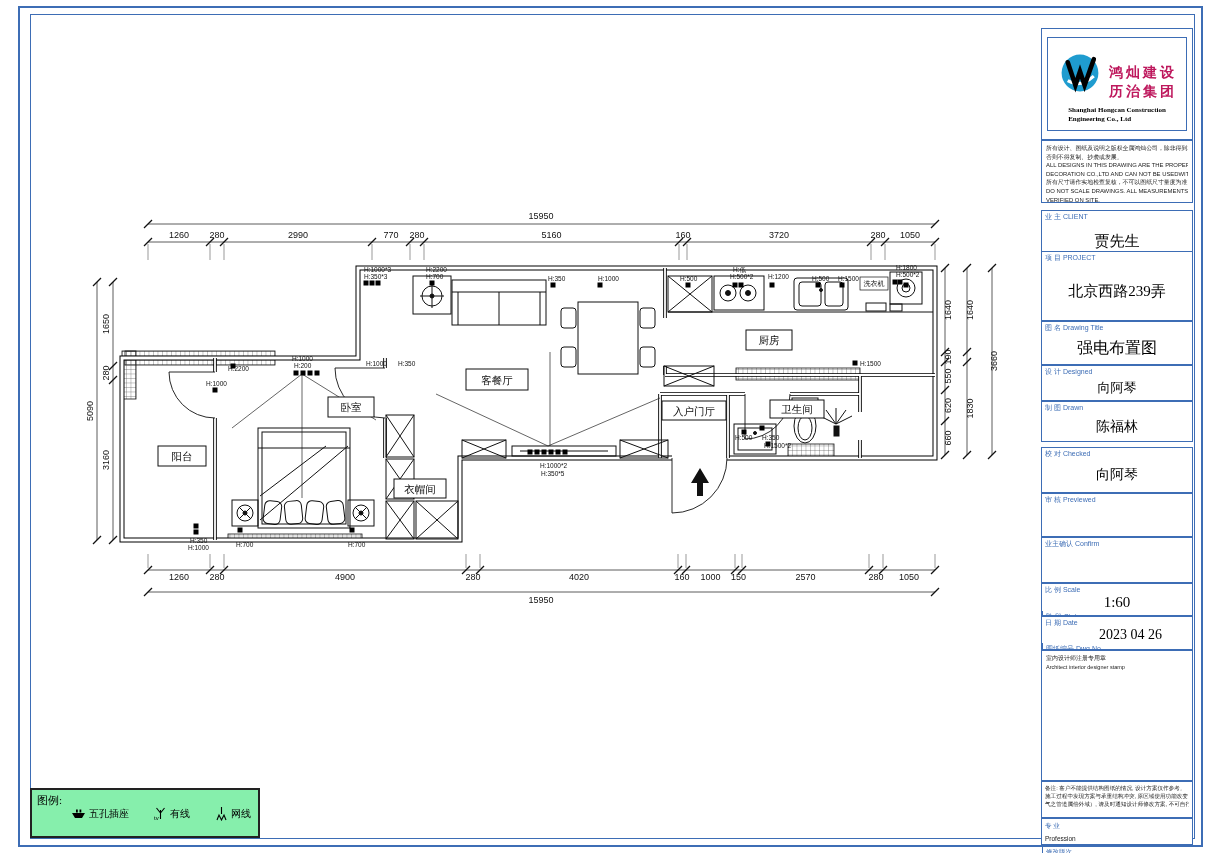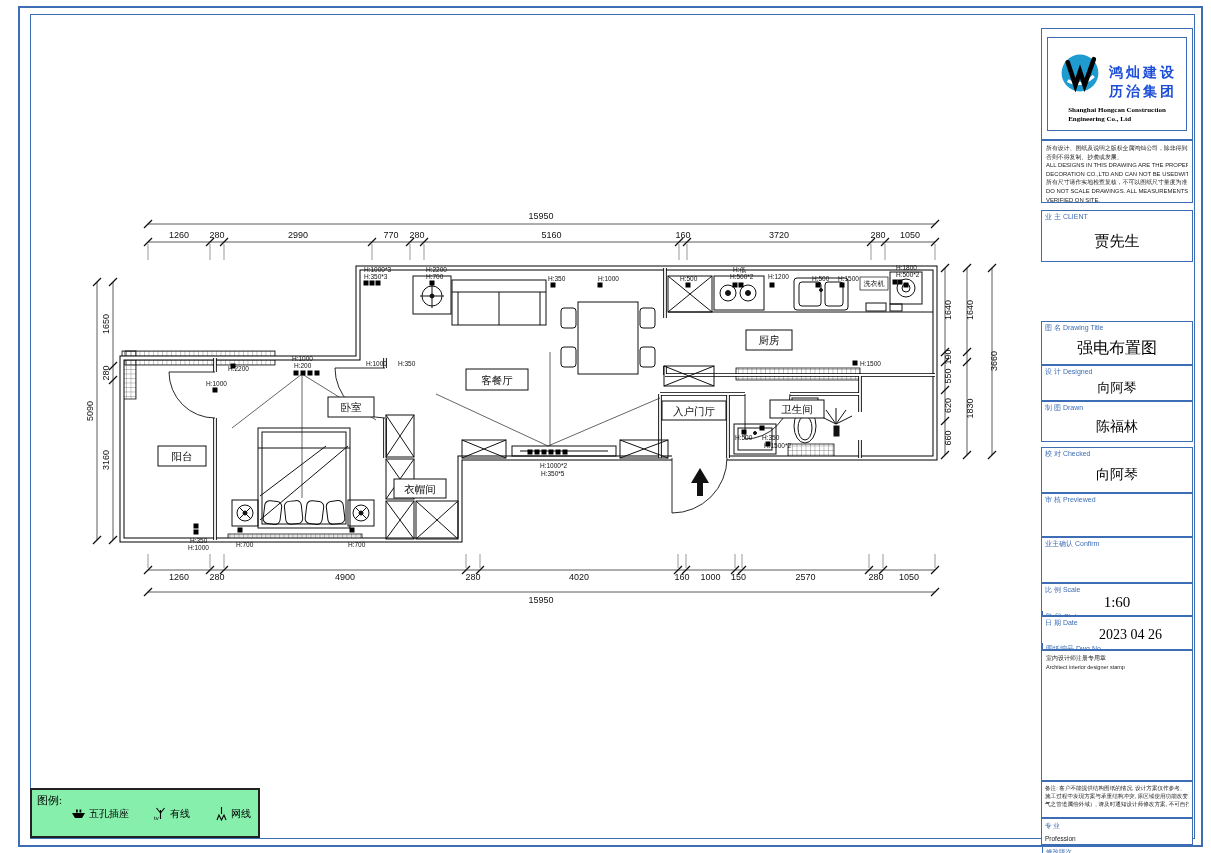--- a/index.html
+++ b/index.html
@@ -16,21 +16,21 @@
   
   .titleblock{position:absolute;left:1041px;top:28px;width:152px;height:817px;}
   .tbx{position:absolute;left:0;width:100%;box-sizing:border-box;border:1px solid var(--frame_blue);background:#fff;display:flex;flex-direction:column;}
   .tlab{font-size:7px;color:var(--frame_blue);padding:2px 3px 0 3px;line-height:8px;white-space:nowrap;}
   .tval{flex:1;display:flex;align-items:center;justify-content:center;color:#000;font-family:"Liberation Serif",serif;}
   .split{}
   .cell{flex:1;display:flex;flex-direction:column;box-sizing:border-box;}
   .cell+.cell{border-left:1px solid var(--frame_blue);}
   .logo-wrap{margin:8px 5px;border:1px solid var(--frame_blue);flex:1;display:flex;flex-direction:column;align-items:center;justify-content:center;}
   .logo-row{display:flex;align-items:center;gap:6px;}
-  .logo-cn{font-family:"Liberation Serif",serif;font-weight:bold;font-size:14px;letter-spacing:3px;line-height:19px;color:#1d4ed8;margin-top:18px;}
+  .logo-cn{font-family:"Liberation Serif",serif;font-weight:bold;font-size:14px;letter-spacing:3px;line-height:19px;color:#be185d;margin-top:18px;}
   .logo-en{font-size:7px;font-weight:bold;margin-top:5px;text-align:left;line-height:9px;color:#000;font-family:"Liberation Serif",serif;}
   .smalltxt{font-size:5.9px;line-height:8.6px;color:#222;padding:3px 4px;}
   .smalltxt div{white-space:nowrap;overflow:hidden;}
   .stamp-cn{font-size:6px;color:#222;padding:3px 4px 0 4px;}
   .stamp-en{font-size:5.5px;color:#222;padding:1px 4px;}
   .rem{font-size:5.6px;line-height:8px;color:#222;padding:2px 3px;}
   .rem div{white-space:nowrap;overflow:hidden;}
   .pf{font-size:6.5px;color:var(--frame_blue);padding:2px 3px;line-height:9px;}
 
   
@@ -414,20 +414,24 @@
       <div>所有尺寸请作实地检查复核，不可以图纸尺寸量度为准。</div>
       <div>DO NOT SCALE DRAWINGS. ALL MEASUREMENTS MUST BE CHECKED AND</div>
       <div>VERIFIED ON SITE.</div>
     </div>
   </div>
 
   <div class="tbx" style="top:182px;height:52px;">
     <div class="tlab">业 主 CLIENT</div>
     <div class="tval" style="font-size:15px;">贾先生</div>
   </div>
+  <div class="tbx" style="top:223px;height:70px;">
+    <div class="tlab">项 目 PROJECT</div>
+    <div class="tval" style="font-size:15px;">北京西路239弄</div>
+  </div>
   <div class="tbx" style="top:293px;height:44px;">
     <div class="tlab">图 名 Drawing Title</div>
     <div class="tval" style="font-size:16px;">强电布置图</div>
   </div>
   <div class="tbx" style="top:337px;height:36px;">
     <div class="tlab">设 计 Designed</div>
     <div class="tval" style="font-size:13px;">向阿琴</div>
   </div>
   <div class="tbx" style="top:373px;height:41px;">
     <div class="tlab">制 图 Drawn</div>

